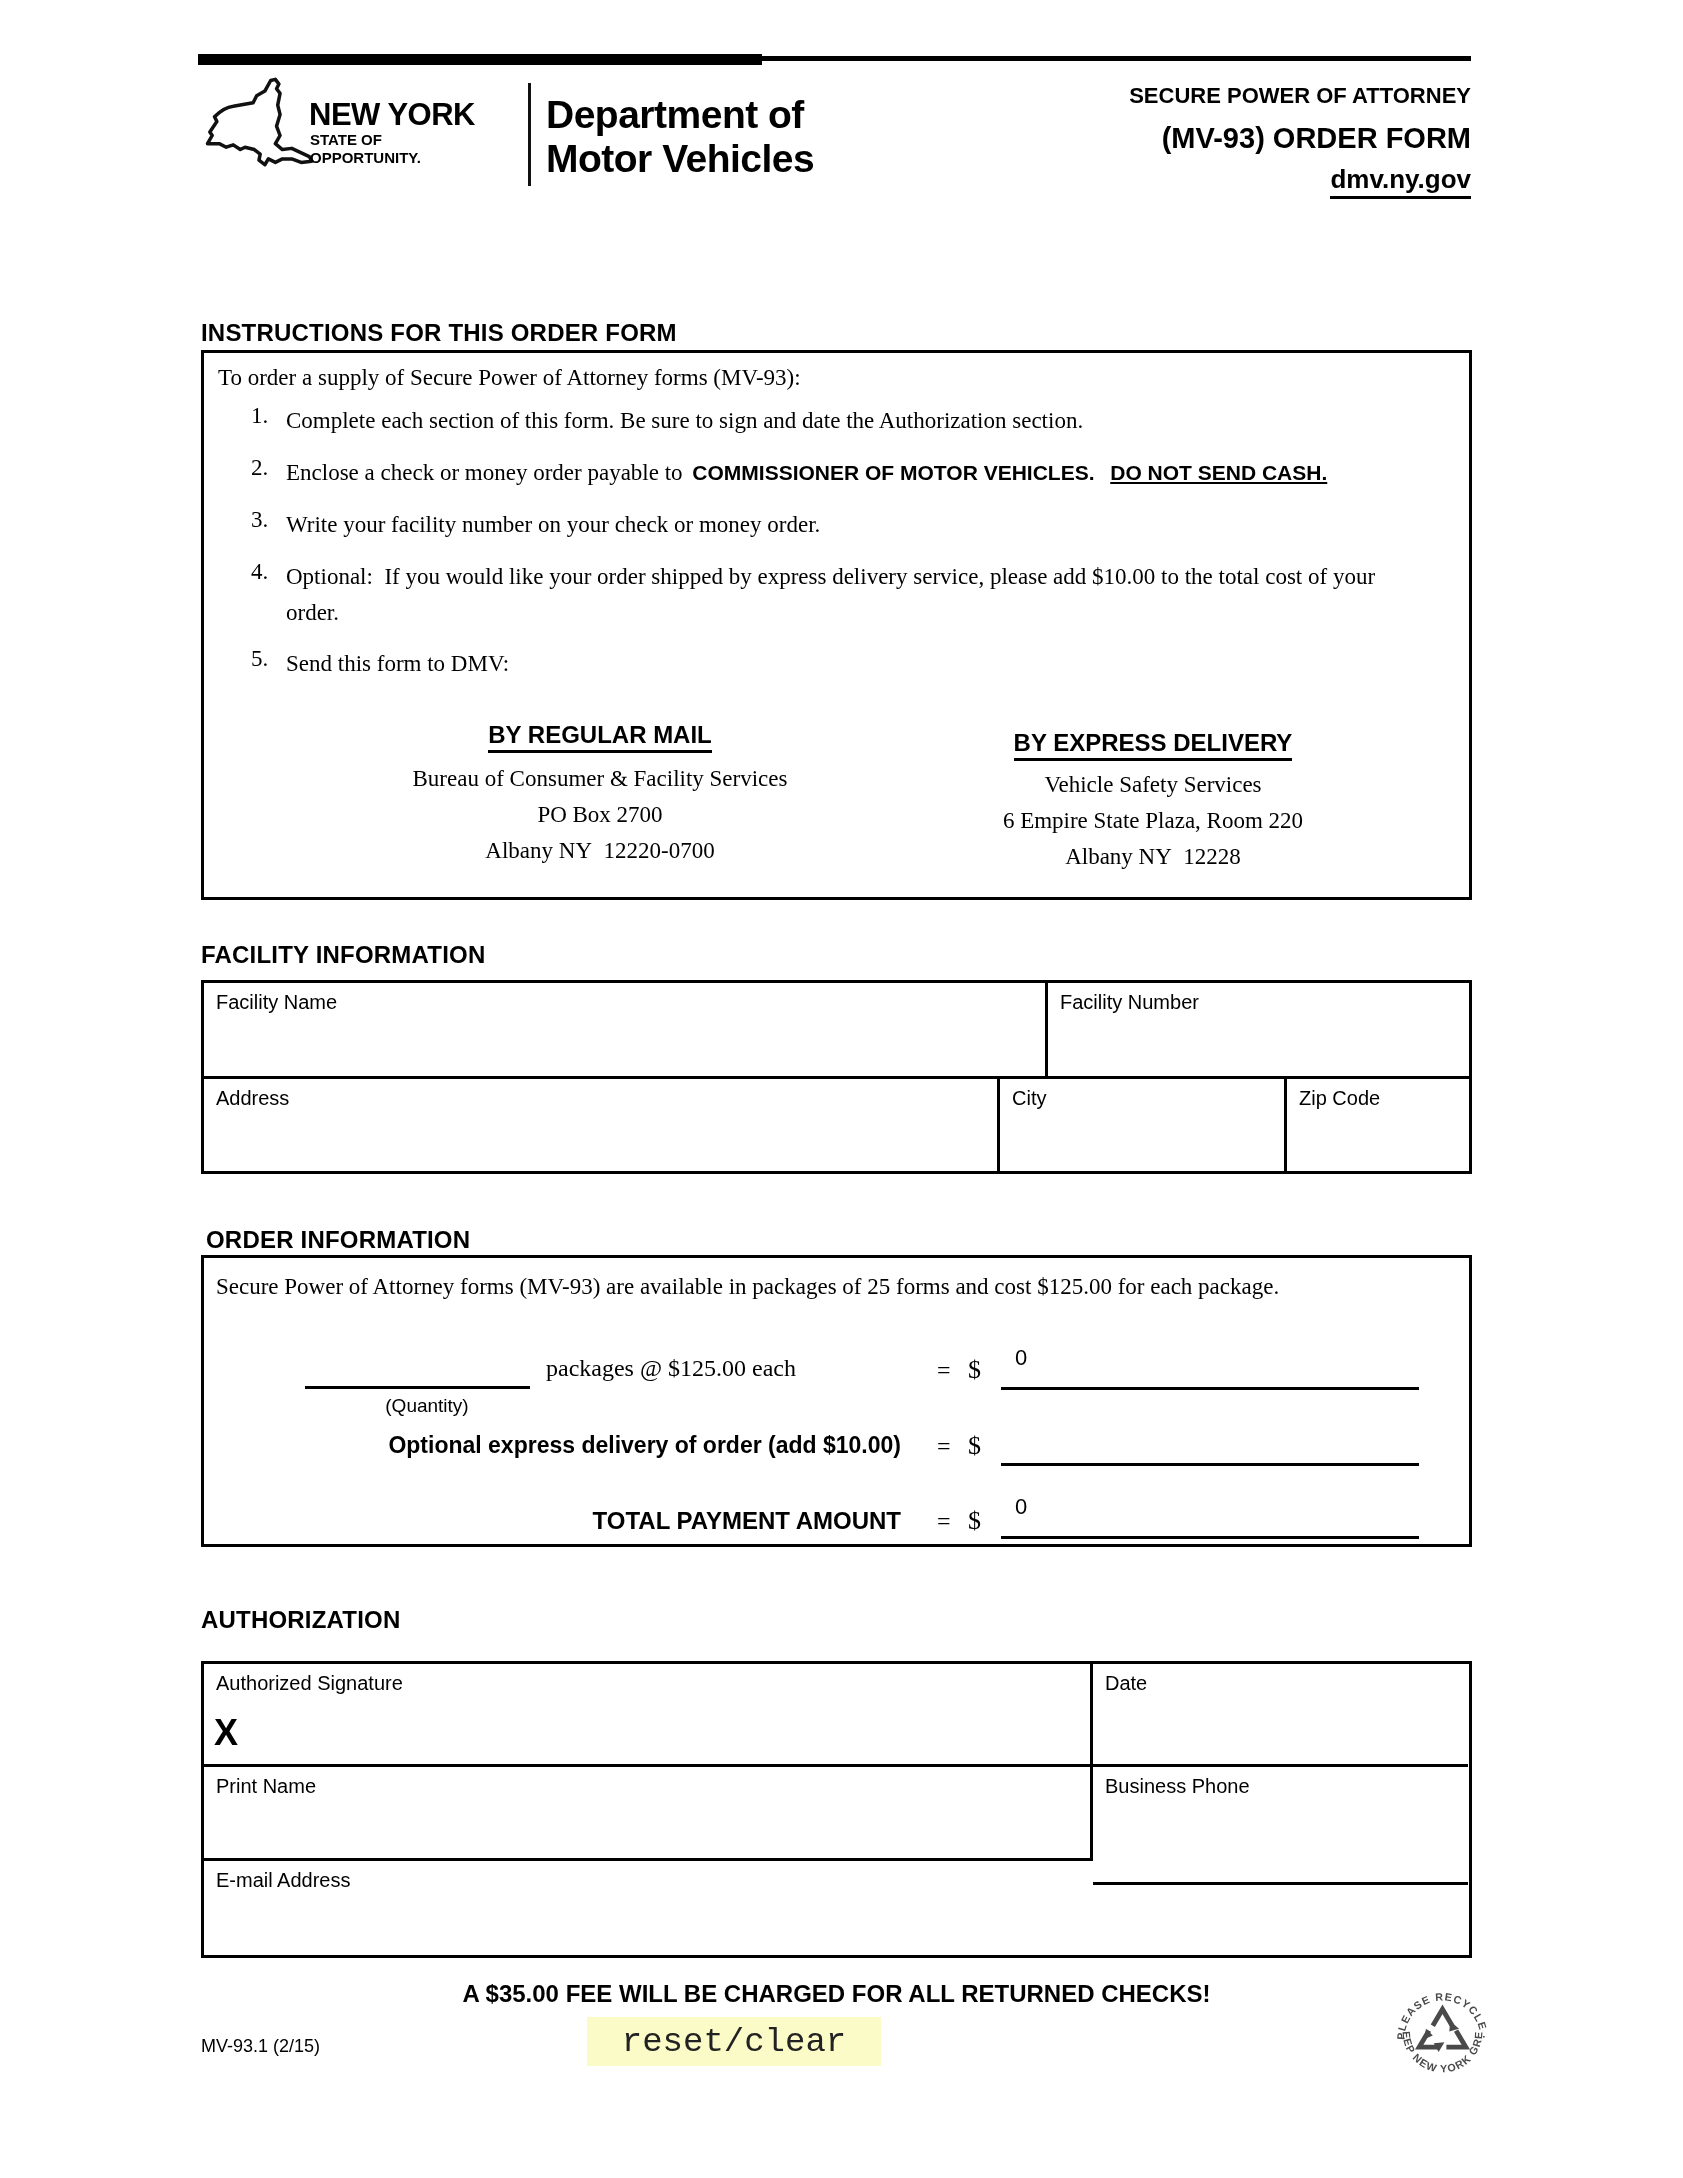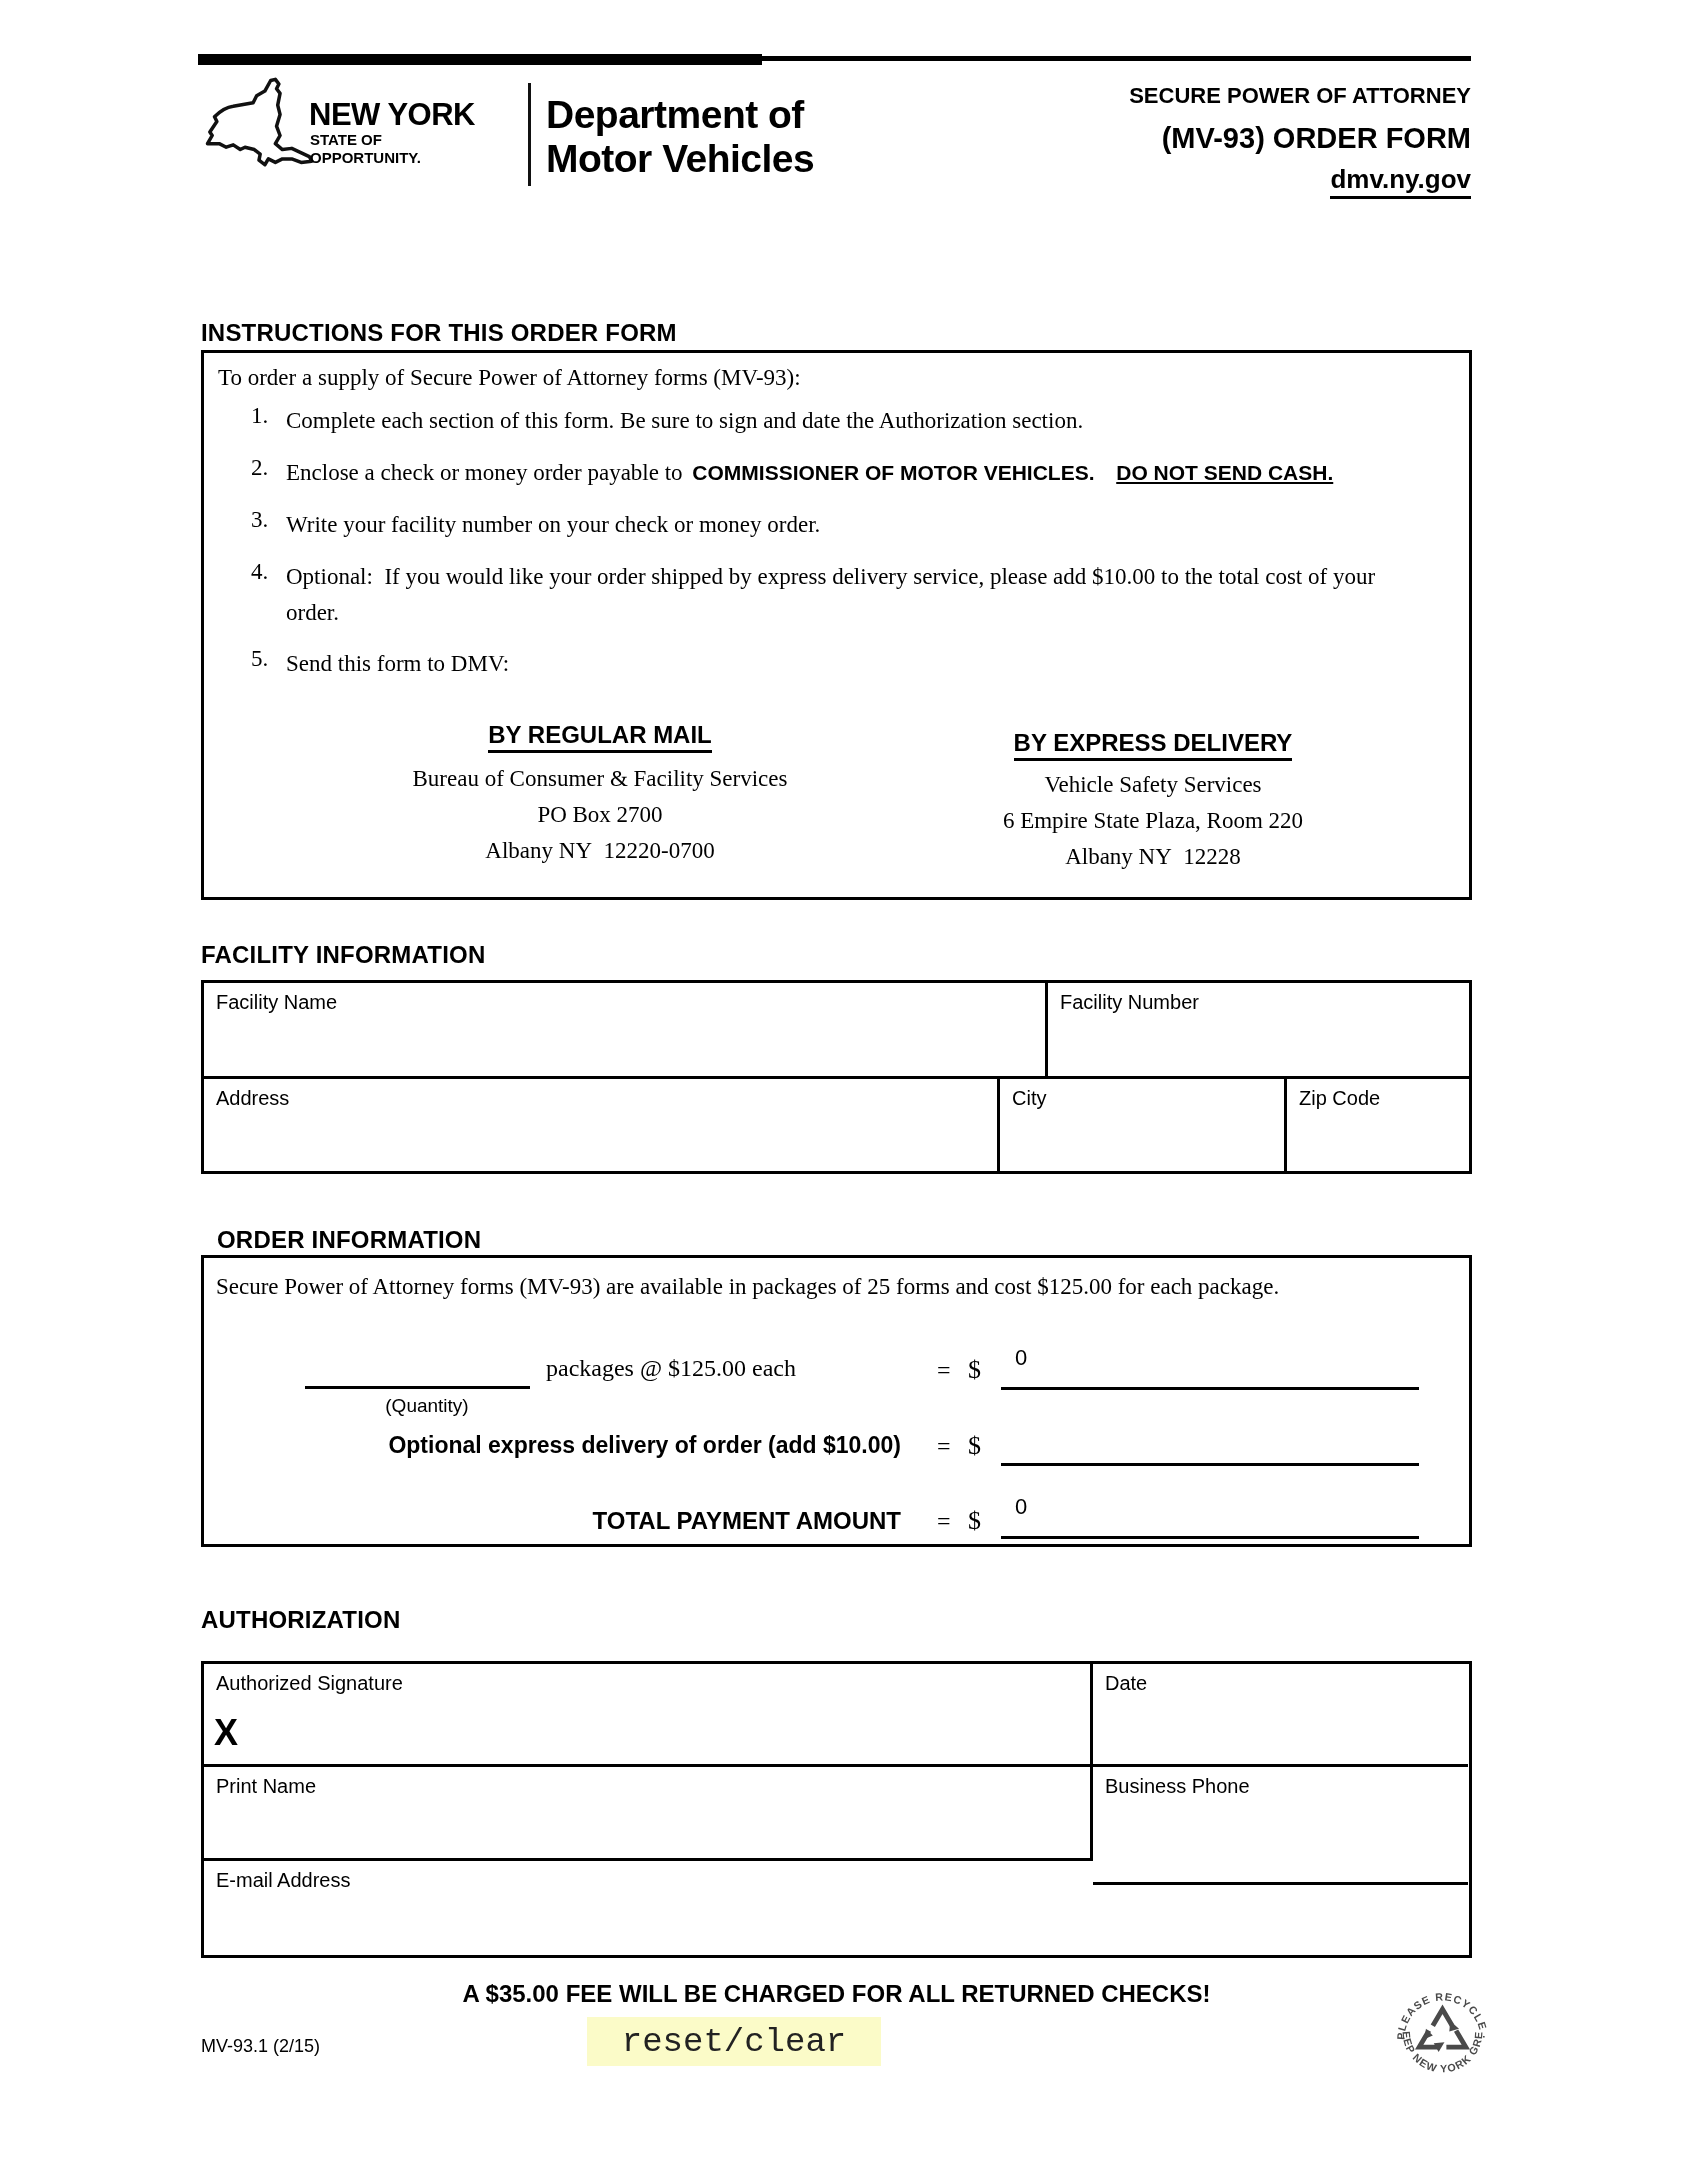--- a/index.html
+++ b/index.html
@@ -57,21 +57,21 @@
     <div class="ins-item serif" style="top:50px;">
       <span class="num">1.</span>
       <span class="txt">Complete each section of this form. Be sure to sign and date the Authorization section.</span>
     </div>
 
     <div class="ins-item serif" style="top:102px;">
       <span class="num">2.</span>
       <span class="txt">
         <span>Enclose a check or money order payable to</span>
         <b class="sans-b" style="margin-left:4px;">COMMISSIONER OF MOTOR VEHICLES.</b>
-        <b class="sans-b und" style="margin-left:16px;">DO NOT SEND CASH.</b>
+        <b class="sans-b und" style="margin-left:10px;">DO NOT SEND CASH.</b>
       </span>
     </div>
 
     <div class="ins-item serif" style="top:154px;">
       <span class="num">3.</span>
       <span class="txt">Write your facility number on your check or money order.</span>
     </div>
 
     <div class="ins-item serif" style="top:206px;">
       <span class="num">4.</span>
@@ -111,21 +111,21 @@
       <span class="cell-label">Address</span>
     </div>
     <div class="cell" style="left:796px;top:96px;width:287px;height:92px;border-right:3px solid #000;">
       <span class="cell-label">City</span>
     </div>
     <div class="cell" style="left:1083px;top:96px;width:182px;height:92px;">
       <span class="cell-label">Zip Code</span>
     </div>
   </div>
 
-  <div class="abs sec-head" style="left:217px;top:1226px;">ORDER INFORMATION</div>
+  <div class="abs sec-head" style="left:206px;top:1226px;">ORDER INFORMATION</div>
 
   <div class="abs box" style="left:201px;top:1255px;width:1271px;height:292px;">
     <div class="abs serif" style="left:12px;top:12px;width:1238px;font-size:23px;line-height:34px;">Secure Power of Attorney forms (MV-93) are available in packages of 25 forms and cost $125.00 for each package.</div>
 
     <div class="money-line" style="left:101px;top:98px;width:225px;height:30px;"></div>
     <div class="abs serif" style="left:342px;top:97px;font-size:24px;">packages @ $125.00 each</div>
     <div class="eq" style="left:733px;top:99px;">=</div>
     <div class="eq" style="left:764px;top:97px;font-size:26px;">$</div>
     <div class="money-line" style="left:797px;top:91px;width:418px;height:38px;">
       <span class="money-val">0</span>

